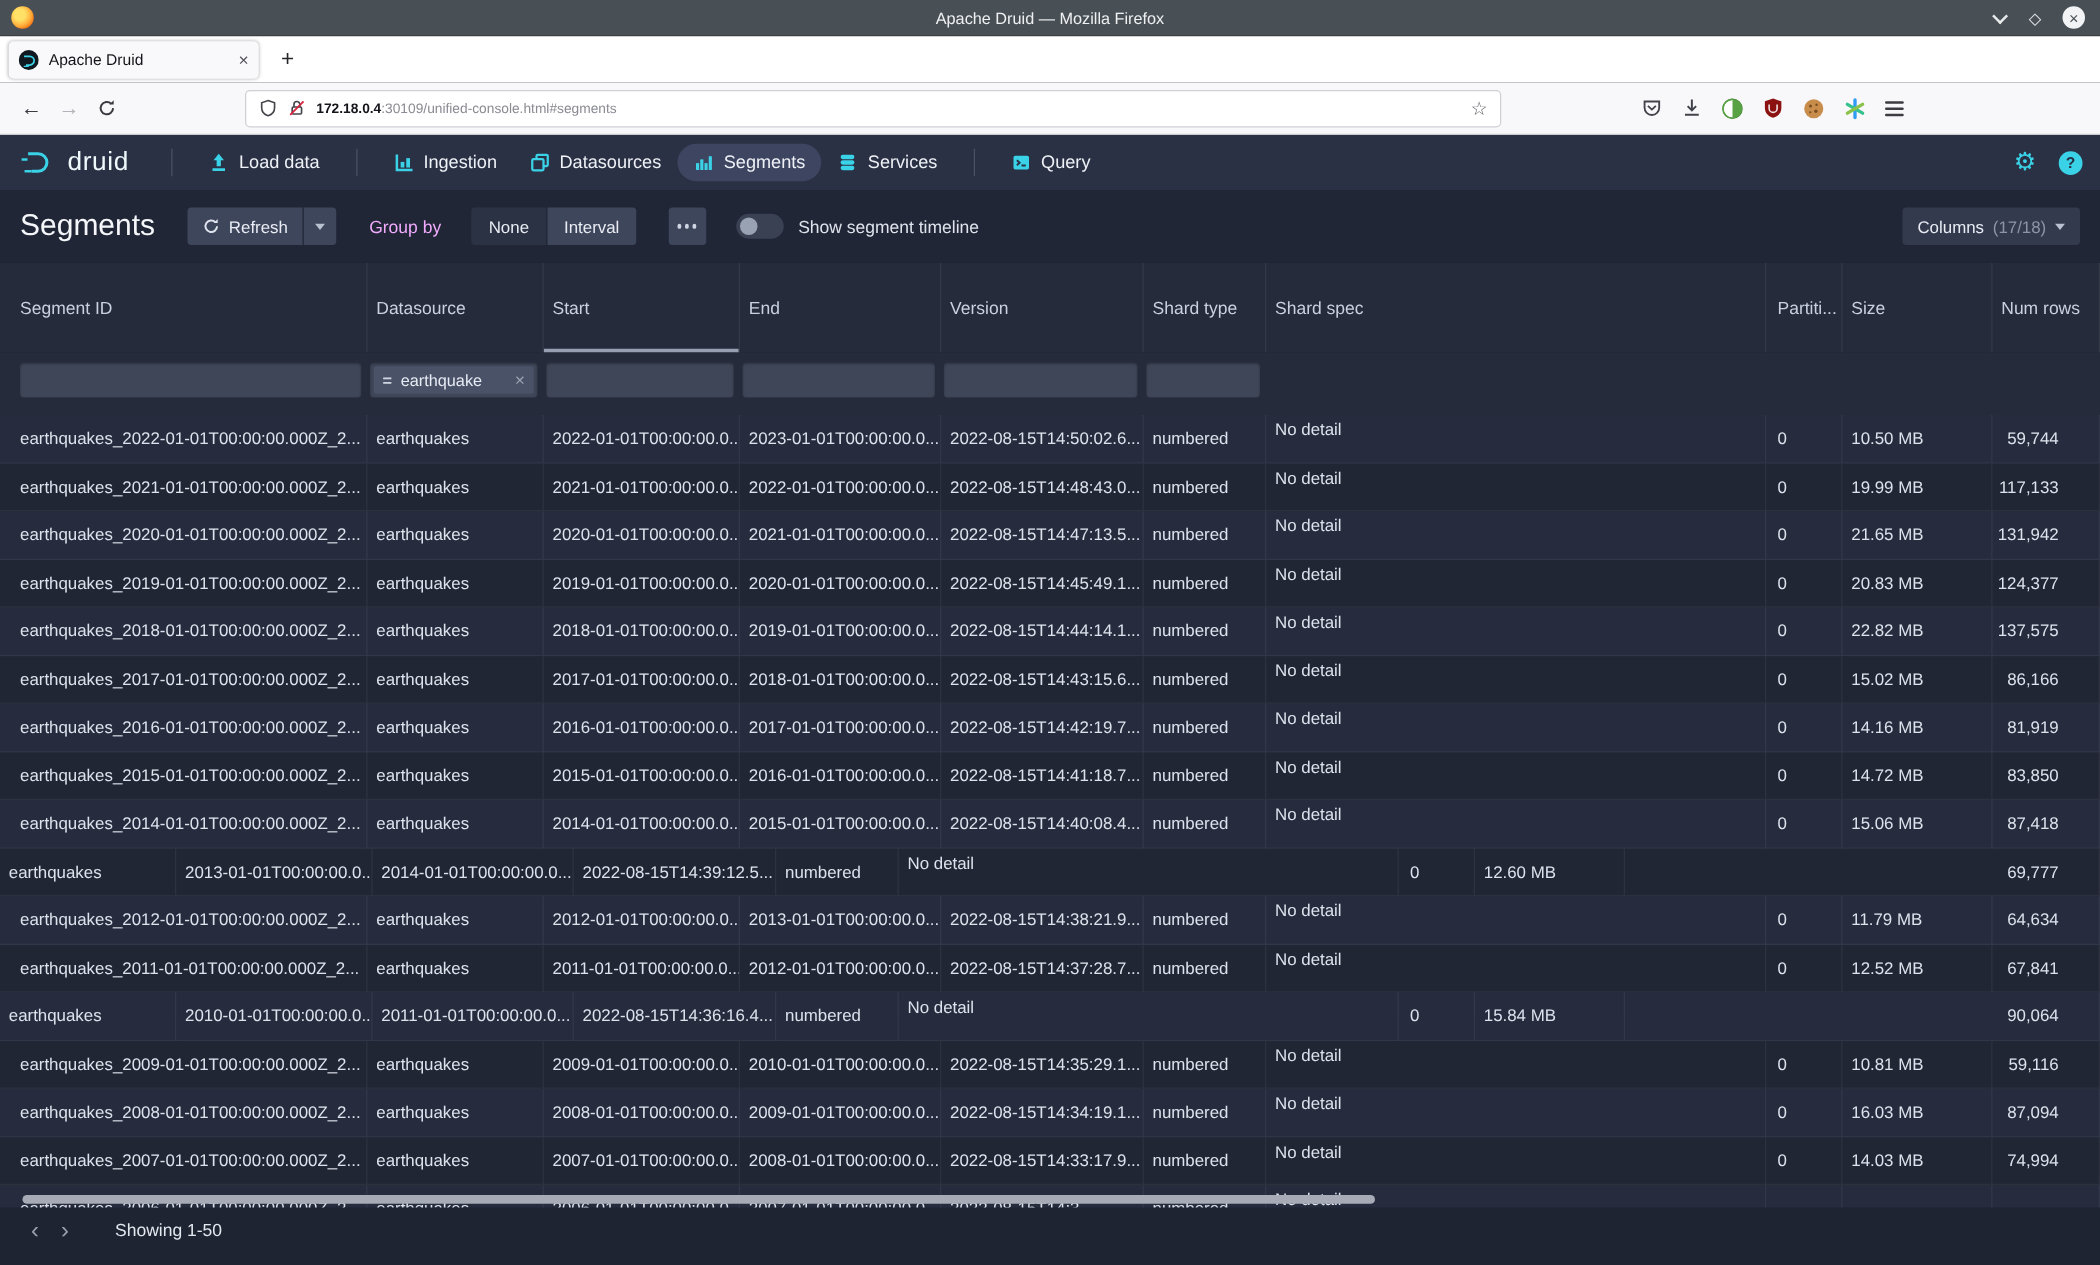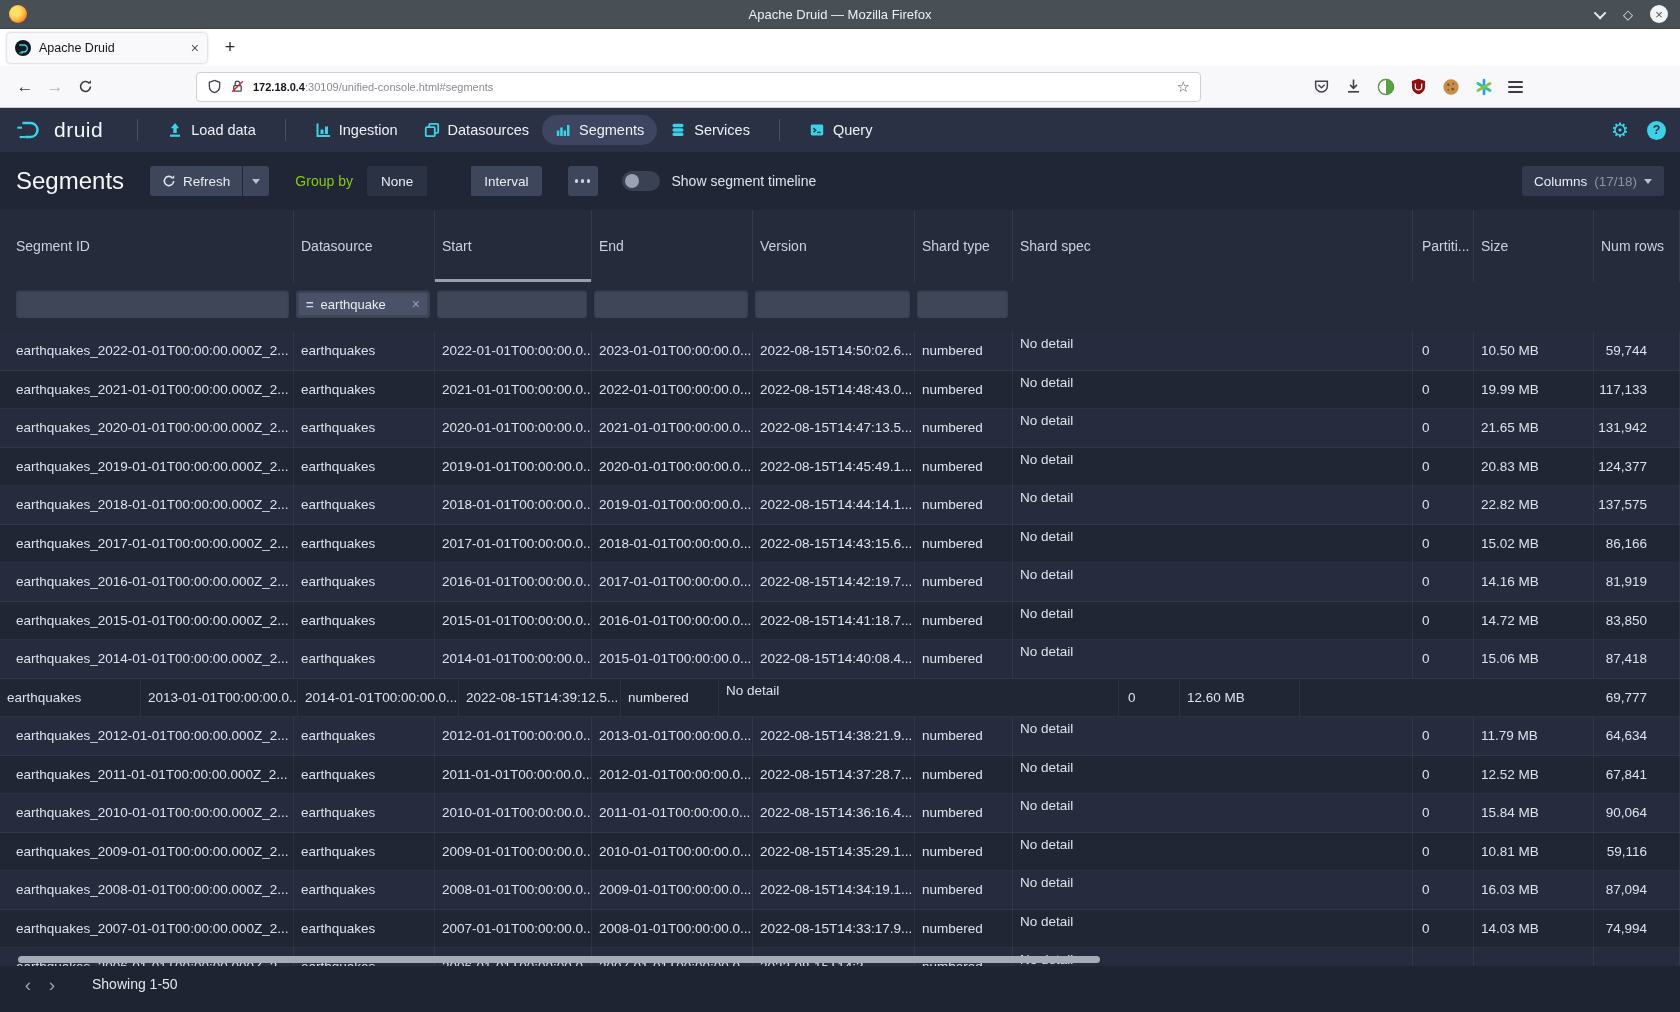--- a/index.html
+++ b/index.html
@@ -44,22 +44,22 @@
   .gear-glyph { color:#3ad2e6; font-size:20px; line-height:1; }
   .help-circle { width:19px; height:19px; border-radius:50%; background:#3ad2e6; color:#273044; font-weight:bold; font-size:12.5px; display:flex; align-items:center; justify-content:center; margin-left:18px; }
 
   
   .view-header { height:58px; background:#212637; display:flex; align-items:center; padding:0 16px; flex:0 0 auto; }
   .page-title { color:#f4f6f9; font-size:24px; margin-right:26px; }
   .btn { background:#3e465b; color:#e9ecf3; font-size:13.5px; height:30px; display:flex; align-items:center; justify-content:center; border-radius:3px; border:none; font-family:inherit; }
   .split-left { border-radius:3px 0 0 3px; padding:0 12px; gap:7px; }
   .split-right { border-radius:0 3px 3px 0; width:26px; margin-left:1px; }
   .caret { width:0; height:0; border-left:4.5px solid transparent; border-right:4.5px solid transparent; border-top:5px solid #b9c0cf; }
-  .groupby-label { margin-left:26px; margin-right:14px; color:#84cc16; font-size:14px; }
-  .seg-group { display:flex;gap:43px; }
+  .groupby-label { margin-left:26px; margin-right:24px; color:#f0abfc; font-size:14px; }
+  .seg-group { display:flex; }
   .seg-group .btn:first-child { border-radius:3px 0 0 3px; background:#2b3243; padding:0 14px; }
   .seg-group .btn:last-child { border-radius:0 3px 3px 0; margin-left:1px; padding:0 13px; }
   .more-btn { margin-left:26px; width:30px; gap:2.5px; }
   .dot { width:3.5px; height:3.5px; border-radius:50%; background:#cfd5e2; }
   .toggle { margin-left:24px; width:38px; height:20px; border-radius:10px; background:#3a4153; position:relative; }
   .toggle .knob { position:absolute; left:3px; top:3px; width:14px; height:14px; border-radius:50%; background:#98a2b3; }
   .toggle-label { margin-left:12px; color:#dfe3ec; font-size:14px; }
   .columns-btn { margin-left:auto; padding:0 12px; background:#333a4e; gap:7px; }
   .columns-count { color:#8c94a6; }
 
@@ -464,21 +464,20 @@
       <div class="td c-start">2011-01-01T00:00:00.0...</div>
       <div class="td c-end">2012-01-01T00:00:00.0...</div>
       <div class="td c-ver">2022-08-15T14:37:28.7...</div>
       <div class="td c-stype">numbered</div>
       <div class="td top c-sspec">No detail</div>
       <div class="td c-part">0</div>
       <div class="td c-size">12.52 MB</div>
       <div class="td num c-rows">67,841</div>
     </div>
         <div class="trow">
-      <div class="td first c-id">earthquakes_2010-01-01T00:00:00.000Z_2...</div>
       <div class="td c-ds">earthquakes</div>
       <div class="td c-start">2010-01-01T00:00:00.0...</div>
       <div class="td c-end">2011-01-01T00:00:00.0...</div>
       <div class="td c-ver">2022-08-15T14:36:16.4...</div>
       <div class="td c-stype">numbered</div>
       <div class="td top c-sspec">No detail</div>
       <div class="td c-part">0</div>
       <div class="td c-size">15.84 MB</div>
       <div class="td num c-rows">90,064</div>
     </div>

